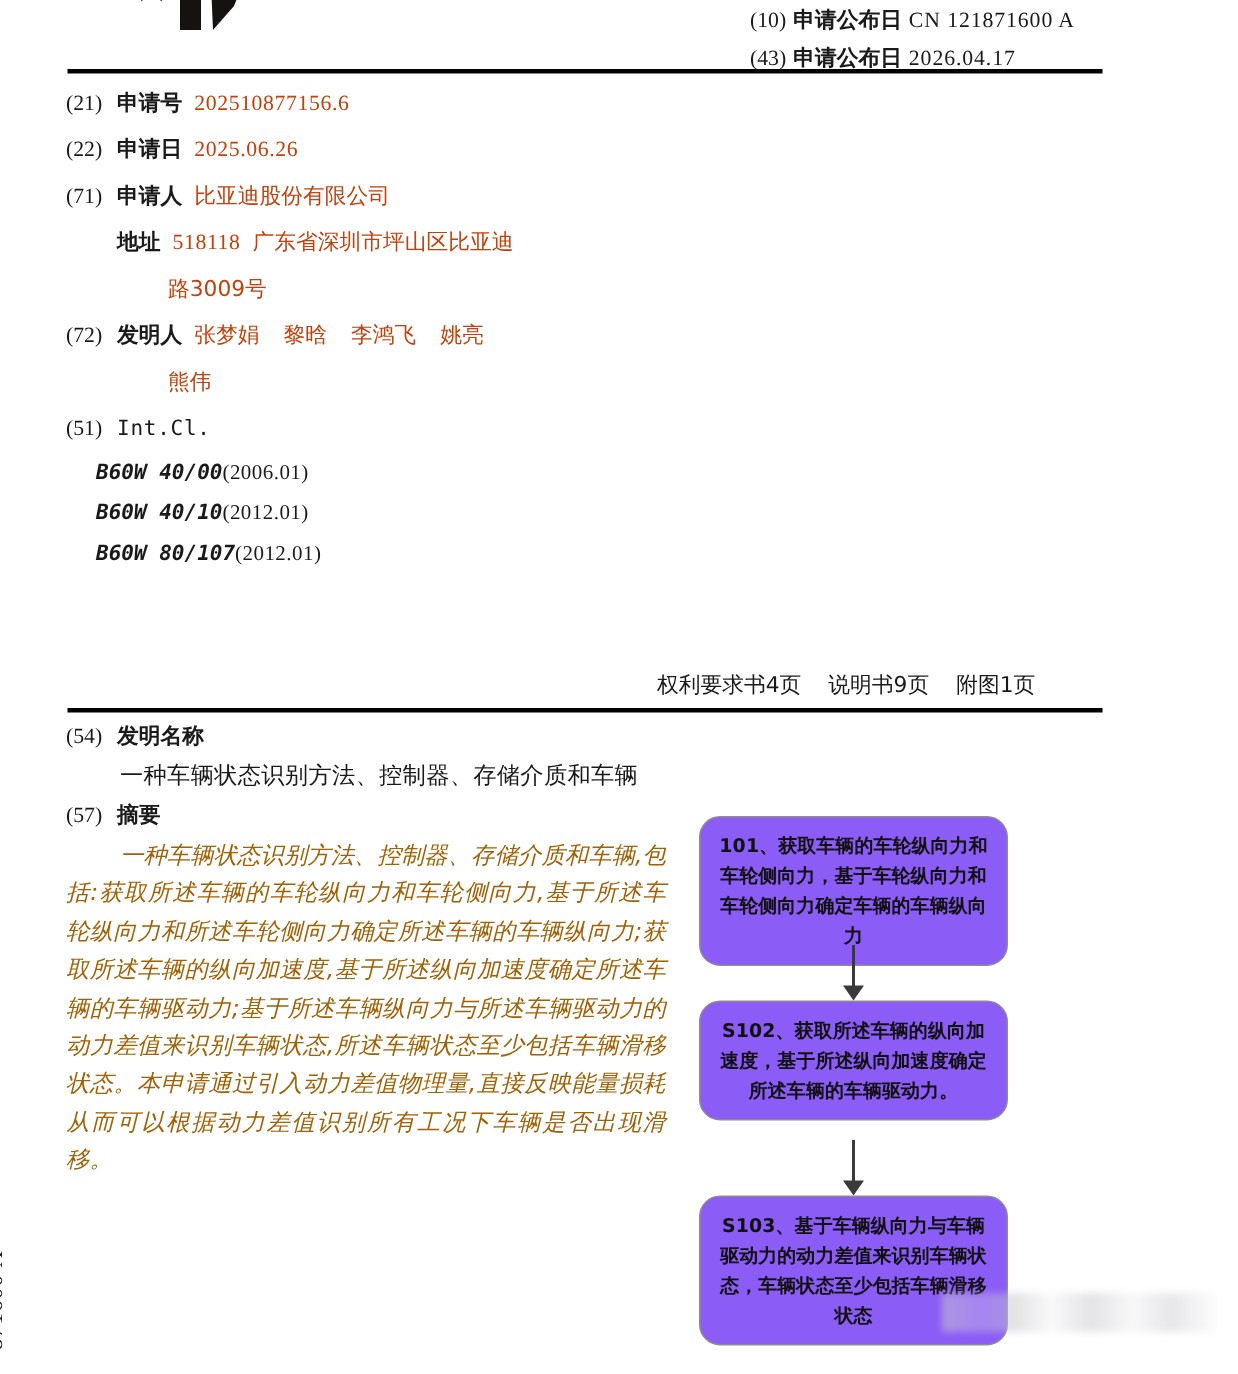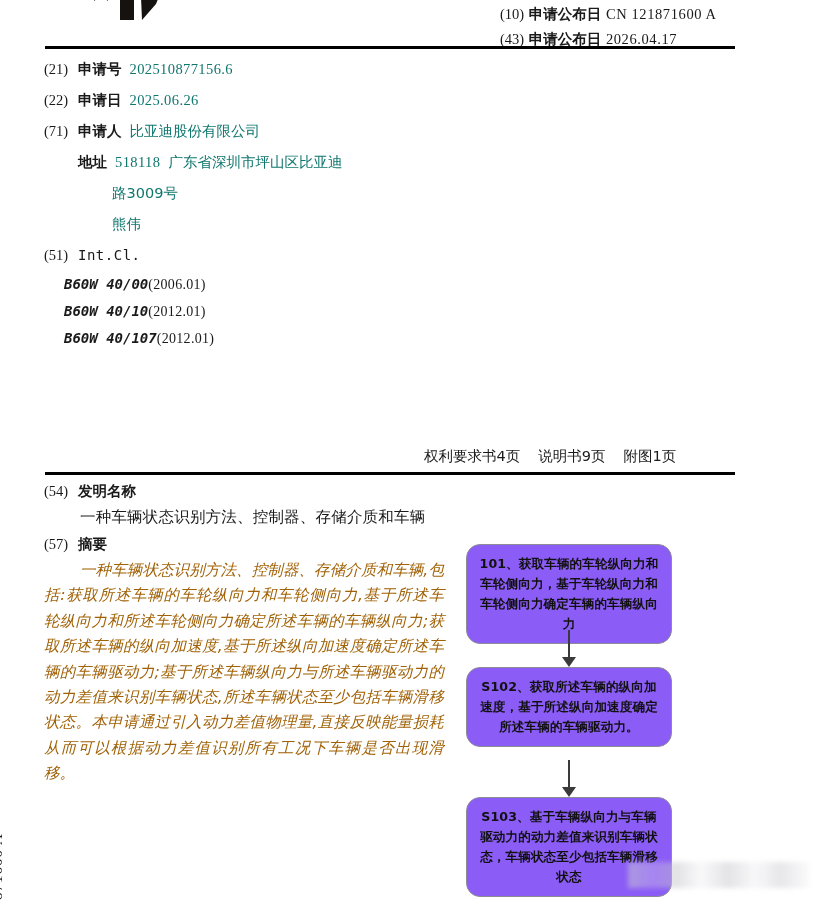--- a/index.html
+++ b/index.html
@@ -90,21 +90,21 @@
     flex: 0 0 auto;
     margin-right: 8px;
   }
   .bib-key-indent {
     font-weight: bold;
     margin-left: 34px;
     margin-right: 8px;
     flex: 0 0 auto;
   }
   .bib-val {
-    color: #0f766e;
+    color: #c2410c;
   }
   .bib-val-serif {
     font-family: "Liberation Serif", "DejaVu Serif", serif;
     letter-spacing: 0.4px;
   }
   .bib-cont {
     margin-left: 68px;
   }
   .inv-list span { margin-right: 16px; }
 
@@ -133,21 +133,21 @@
   .ipc-ver {
     font-family: "Liberation Serif", "DejaVu Serif", serif;
     font-style: normal;
     font-weight: normal;
     letter-spacing: 0.3px;
   }
 
   
   .page-counts {
     position: absolute;
-    left: 424px;
+    left: 438px;
     top: 447px;
     font-size: 14.5px;
     white-space: nowrap;
   }
   .page-counts span { margin-right: 18px; }
 
   
   .lower-left {
     position: absolute;
     left: 44px;
@@ -316,35 +316,42 @@
       <span class="bib-val">比亚迪股份有限公司</span>
     </div>
 
     <div class="bib-row">
       <span class="bib-key-indent">地址</span>
       <span class="bib-val bib-val-serif">518118</span>
       <span class="bib-val" style="margin-left:8px">广东省深圳市坪山区比亚迪</span>
     </div>
     <div class="bib-cont bib-val">路3009号</div>
 
+    <div class="bib-row">
+      <span class="bib-num">(72)</span>
+      <span class="bib-key">发明人</span>
+      <span class="bib-val inv-list">
+        <span>张梦娟</span><span>黎晗</span><span>李鸿飞</span><span>姚亮</span>
+      </span>
+    </div>
     <div class="bib-cont bib-val">熊伟</div>
 
     <div class="ipc-head">
       <span class="bib-num">(51)</span>
       <span class="ipc-mono">Int.Cl.</span>
     </div>
 
     <div class="ipc-line">
       <span class="ipc-code">B60W  40/00</span><span class="ipc-ver">(2006.01)</span>
     </div>
     <div class="ipc-line">
       <span class="ipc-code">B60W  40/10</span><span class="ipc-ver">(2012.01)</span>
     </div>
     <div class="ipc-line">
-      <span class="ipc-code">B60W  40/107</span><span class="ipc-ver">(2012.01)</span>
+      <span class="ipc-code">B60W  80/107</span><span class="ipc-ver">(2012.01)</span>
     </div>
   </div>
 
   <div class="page-counts">
     <span>权利要求书4页</span><span>说明书9页</span><span>附图1页</span>
   </div>
 
   <div class="rule rule-2"></div>
 
   <div class="lower-left">

